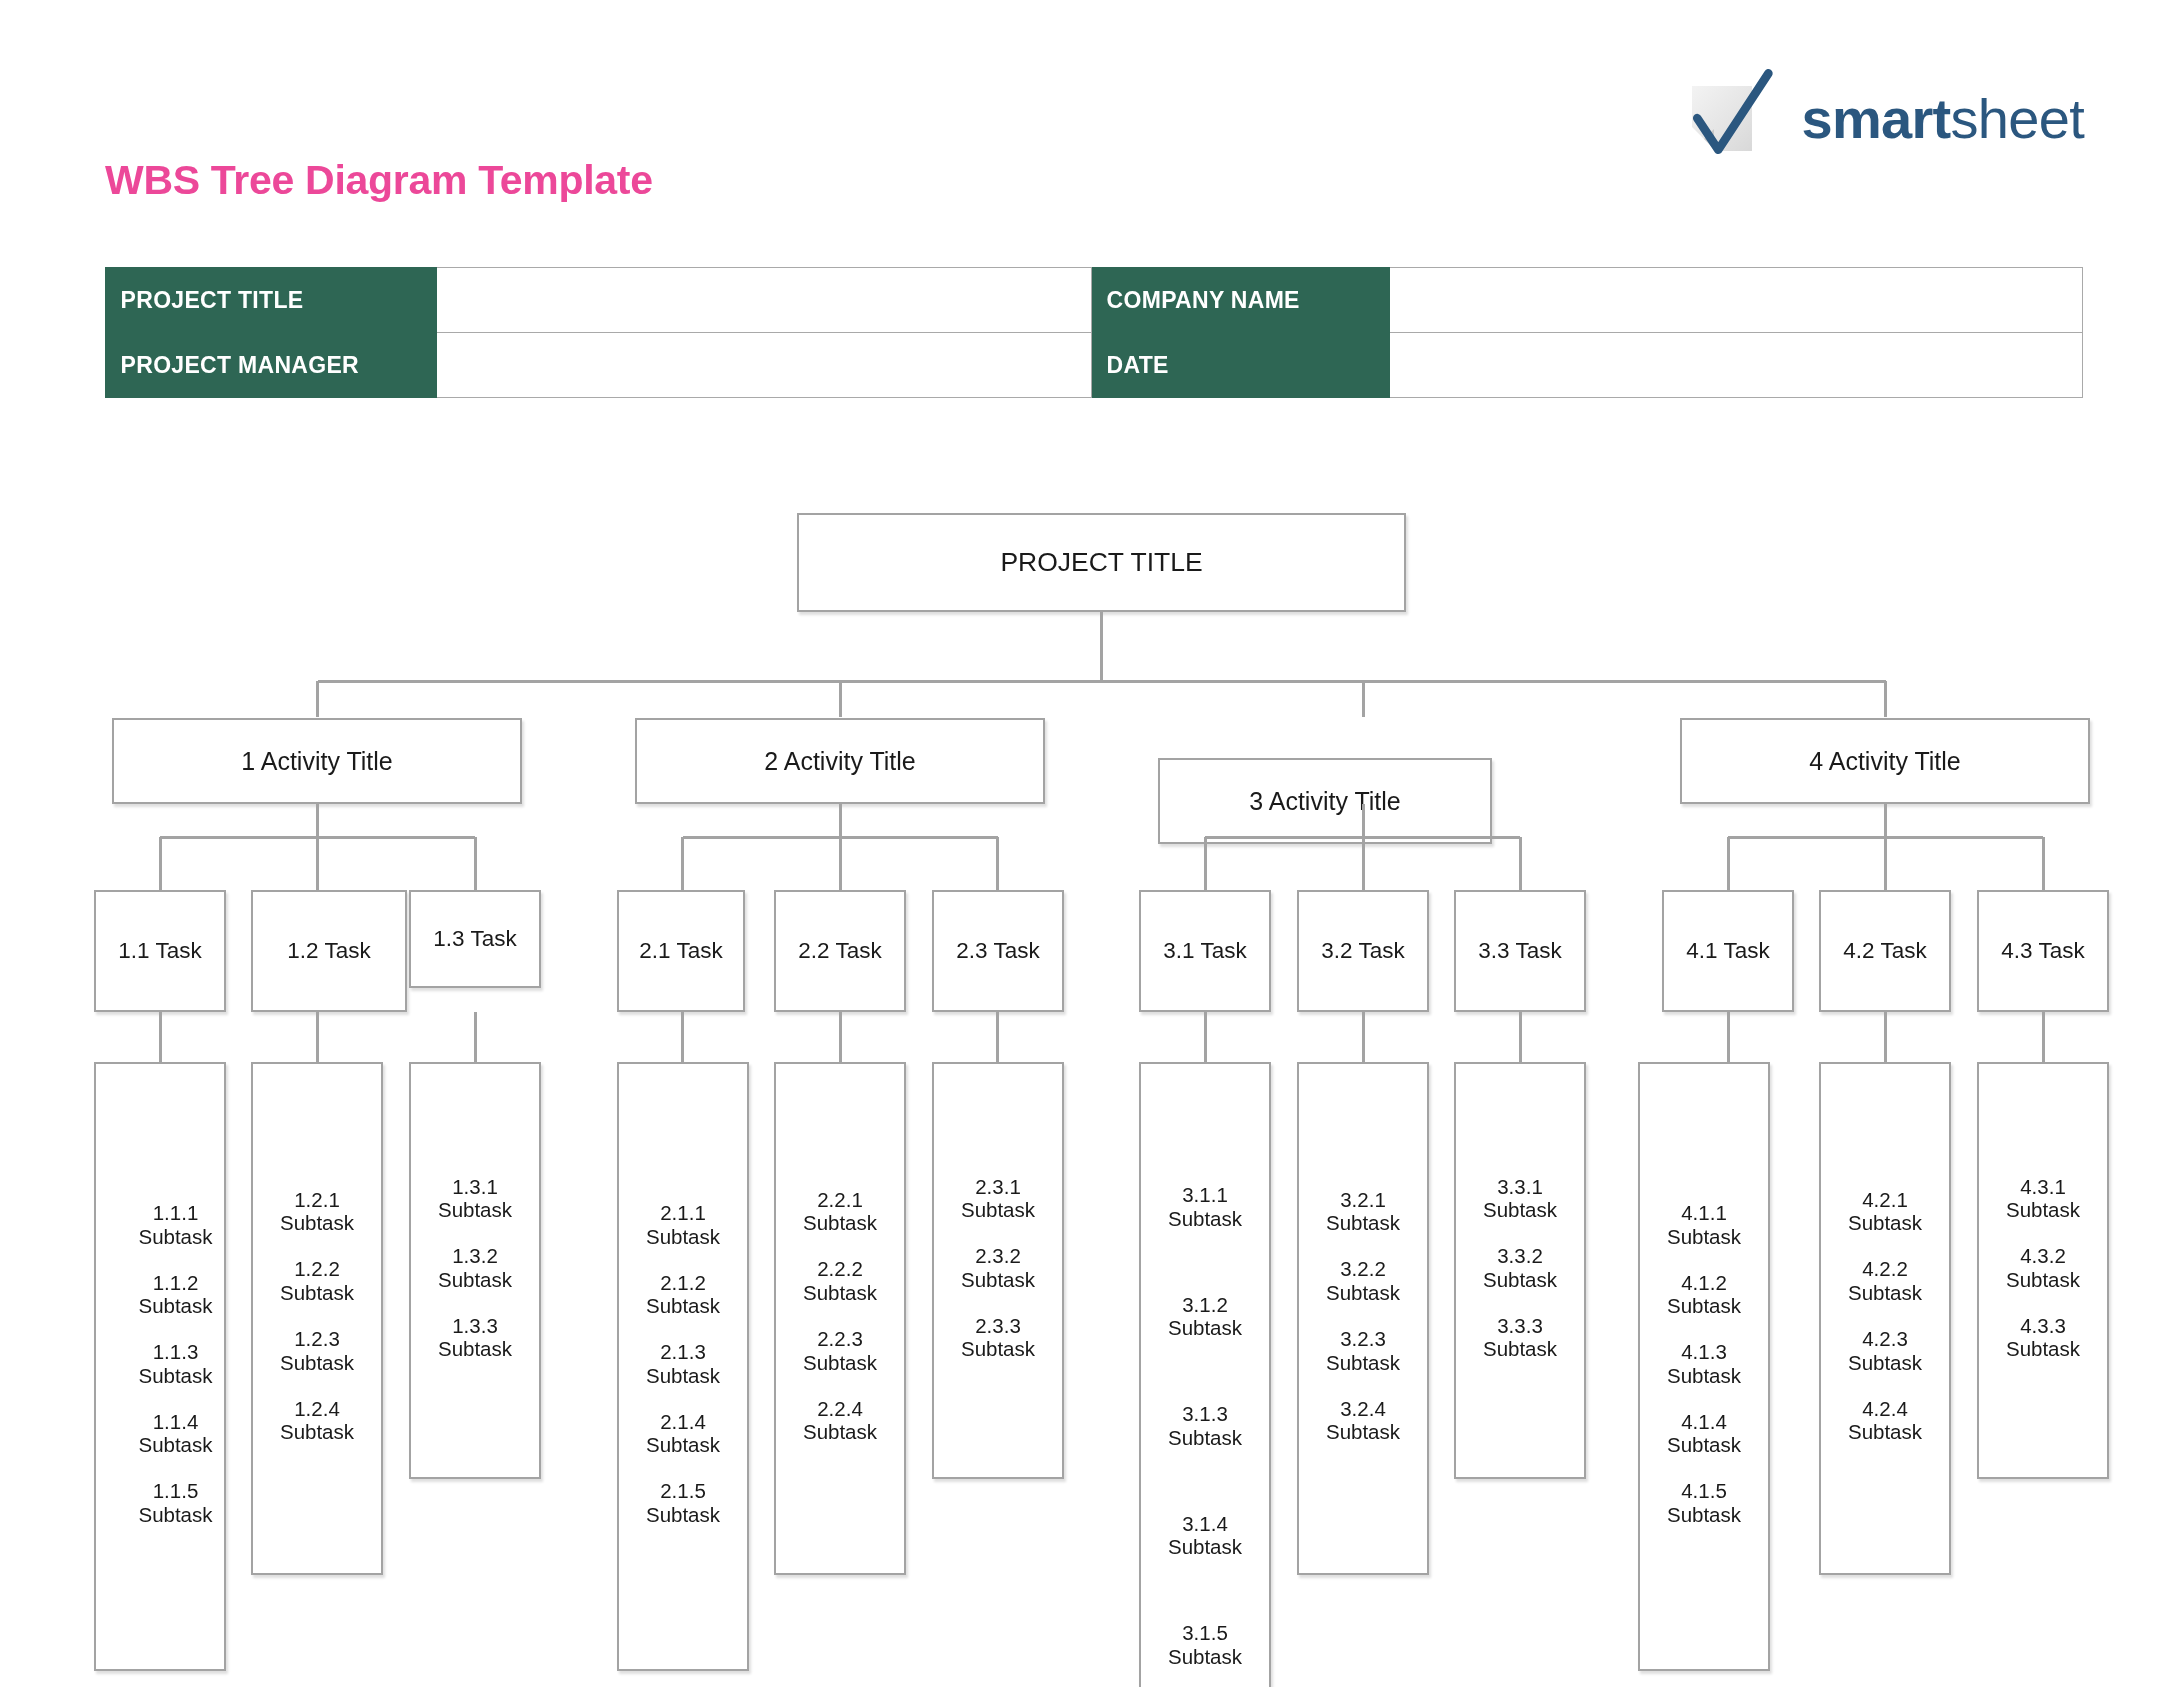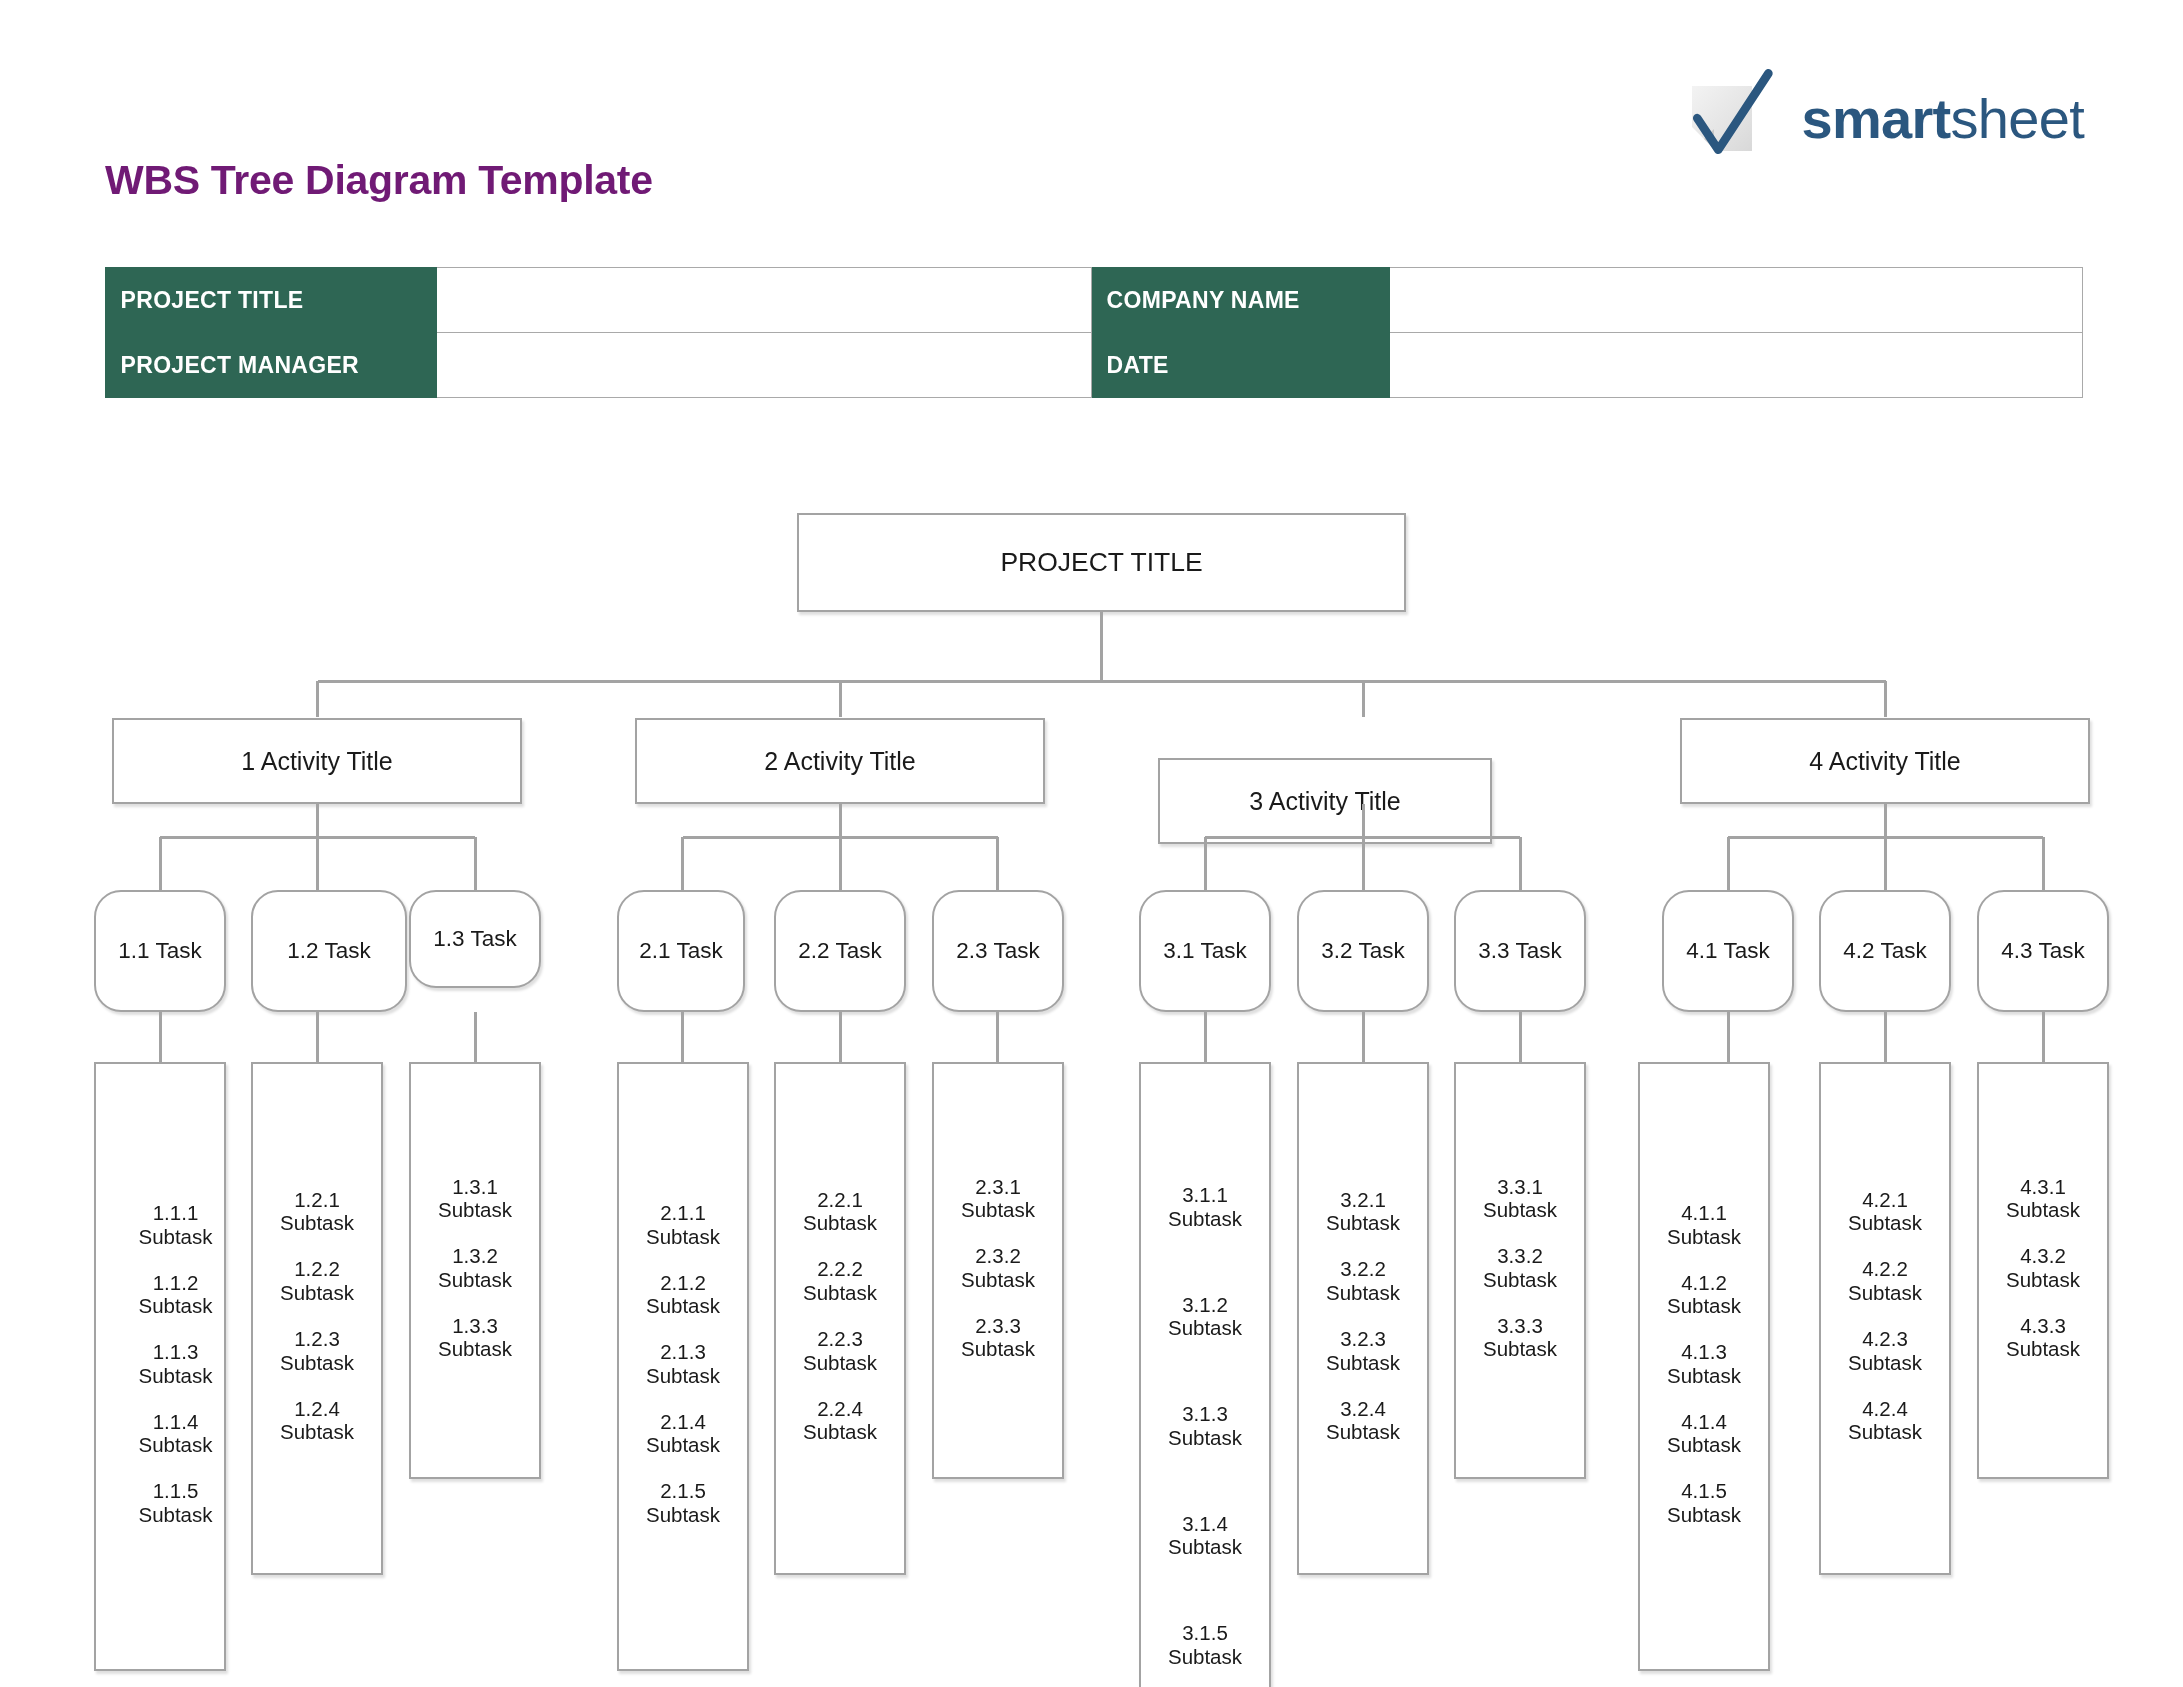--- a/index.html
+++ b/index.html
@@ -15,21 +15,21 @@
     overflow: hidden;
   }
 
   
   .page-title {
     position: absolute;
     left: 105px;
     top: 157px;
     font-size: 41px;
     font-weight: bold;
-    color: #701a75;
+    color: #ec4899;
     letter-spacing: -0.3px;
     white-space: nowrap;
   }
 
   .logo {
     position: absolute;
     right: 99px;
     top: 86px;
     display: flex;
     align-items: center;
@@ -126,21 +126,21 @@
     box-shadow: 2px 2.6px 2.6px rgba(0,0,0,0.13);
     display: flex;
     align-items: center;
     justify-content: center;
     text-align: center;
     color: #1a1a1a;
     font-size: 25px;
   }
   .node.root { font-size: 26.5px; }
   .node.activity { font-size: 25px; }
-  .node.task { font-size: 22.5px; border-radius: 27px; }
+  .node.task { font-size: 22.5px; }
   .node.subtasks {
     align-items: flex-start;
     justify-content: center;
     padding-top: 17px;
     flex-direction: column;
     font-size: 20.5px;
     line-height: 1.15;
   }
   .subtask-item {
     width: 100%;

